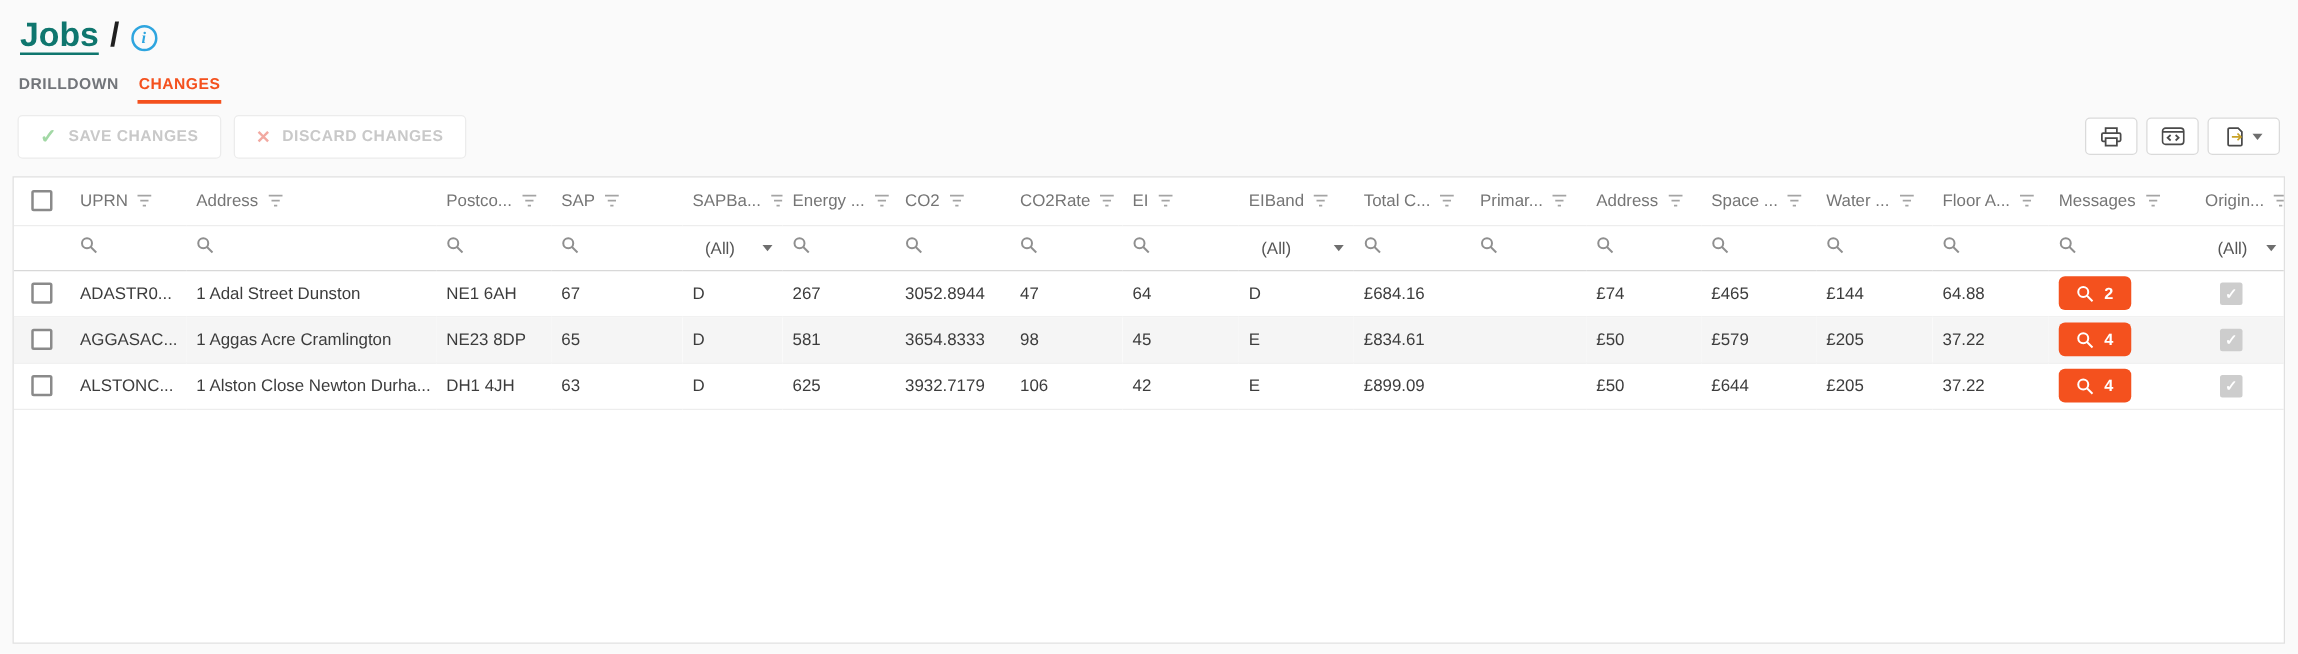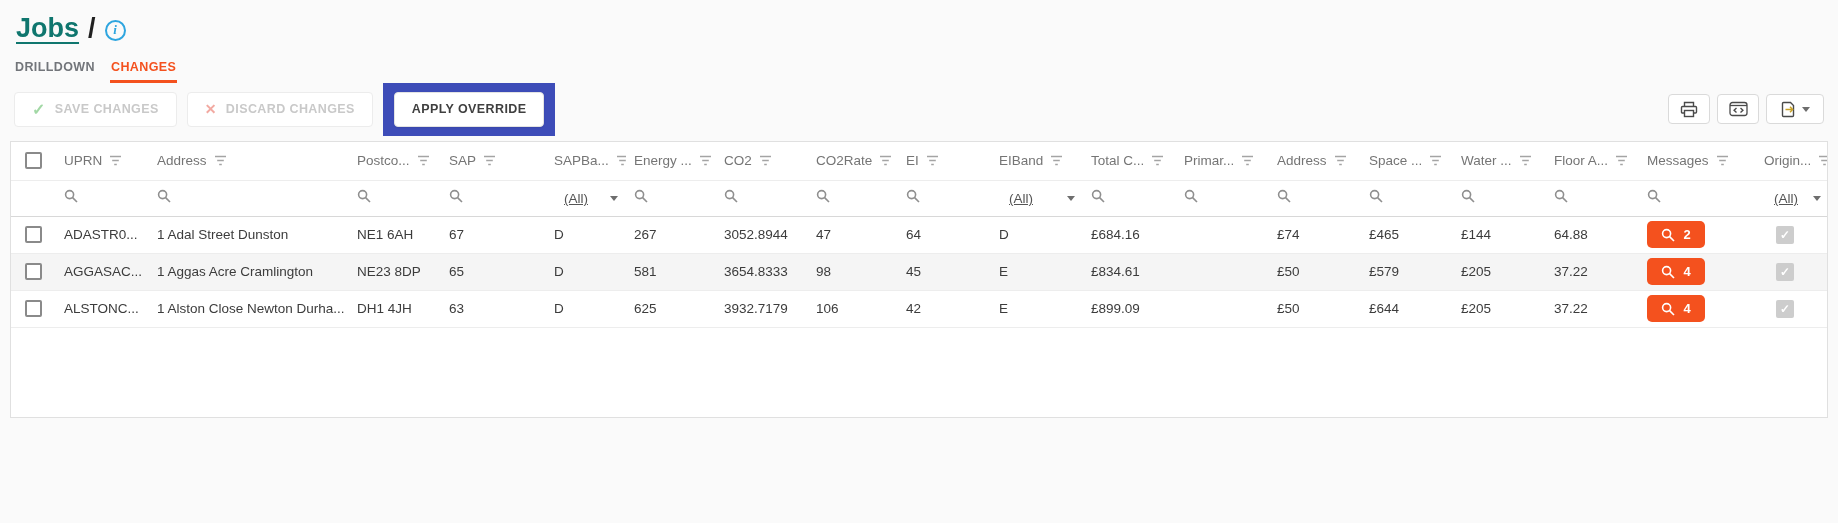--- a/index.html
+++ b/index.html
@@ -50,33 +50,33 @@
     display: inline-flex; align-items: center; justify-content: center; gap: 6px; cursor: pointer;
   }
 
   .caret { width: 0; height: 0; border-left: 4px solid transparent; border-right: 4px solid transparent; border-top: 5px solid #6e6e6e; display: inline-block; }
 
   
   .grid-wrap {
     margin: 6px 10px 12px;
     background: #fff;
     border: 1px solid #e0e0e0;
-    height: 277px;
+    height: 374px;
     overflow: hidden;
   }
   table { border-collapse: collapse; table-layout: fixed; width: 1818px; }
   th, td { padding: 0 8px; text-align: left; white-space: nowrap; overflow: hidden; vertical-align: middle; }
 
   tr.header-row th { height: 38px; font-size: 13.5px; font-weight: normal; color: #757575; border-bottom: 1px solid #ededed; }
   .hcell { display: flex; align-items: center; gap: 7px; }
   .hfilter { display: inline-flex; align-items: center; opacity: .9; cursor: pointer; }
 
   tr.filter-row th { height: 36px; border-bottom: 1px solid #d8d8d8; font-weight: normal; }
   .fsearch { display: inline-flex; align-items: center; cursor: text; }
-  .fselect { display: flex; align-items: center; justify-content: space-between; color: #555; font-size: 13.5px; padding-left: 10px; cursor: pointer; text-decoration: underline; }
+  .fselect { display: flex; align-items: center; justify-content: space-between; color: #555; font-size: 13.5px; padding-left: 10px; cursor: pointer; }
 
   tr.data-row td { height: 37px; font-size: 13.5px; color: #3c3c3c; border-bottom: 1px solid #ededed; }
   tr.data-row.alt { background: #f5f5f5; }
 
   .cb { width: 17px; height: 17px; border: 2px solid #8a8a8a; border-radius: 2px; background: #fff; margin: 0 auto; cursor: pointer; }
   .origin-cb {
     width: 18px; height: 18px; background: #cdcdcd; border-radius: 2px;
     color: #fff; font-size: 12px; font-weight: bold;
     display: flex; align-items: center; justify-content: center; margin-left: 12px;
   }
@@ -106,25 +106,20 @@
 
 <div class="toolbar">
   <button class="btn disabled" disabled="">
     <span class="ck">✓</span>
     <span>SAVE CHANGES</span>
   </button>
   <button class="btn disabled" disabled="">
     <span class="xx">✕</span>
     <span>DISCARD CHANGES</span>
   </button>
-  <span class="highlight-box">
-    <button class="btn" style="margin-left:0;">
-      <span>APPLY OVERRIDE</span>
-    </button>
-  </span>
 
   <div class="icon-group">
     <button class="icon-btn">
       <span style="display:inline-flex;">
         <svg width="18" height="17" viewBox="0 0 18 17" fill="none" stroke="#4a4a4a" stroke-width="1.4">
           <path d="M4.5 5.5V1.5h9v4"></path>
           <rect x="1.5" y="5.5" width="15" height="6.5" rx="1"></rect>
           <rect x="4.5" y="9.5" width="9" height="6" fill="#fff"></rect>
         </svg>
       </span>

